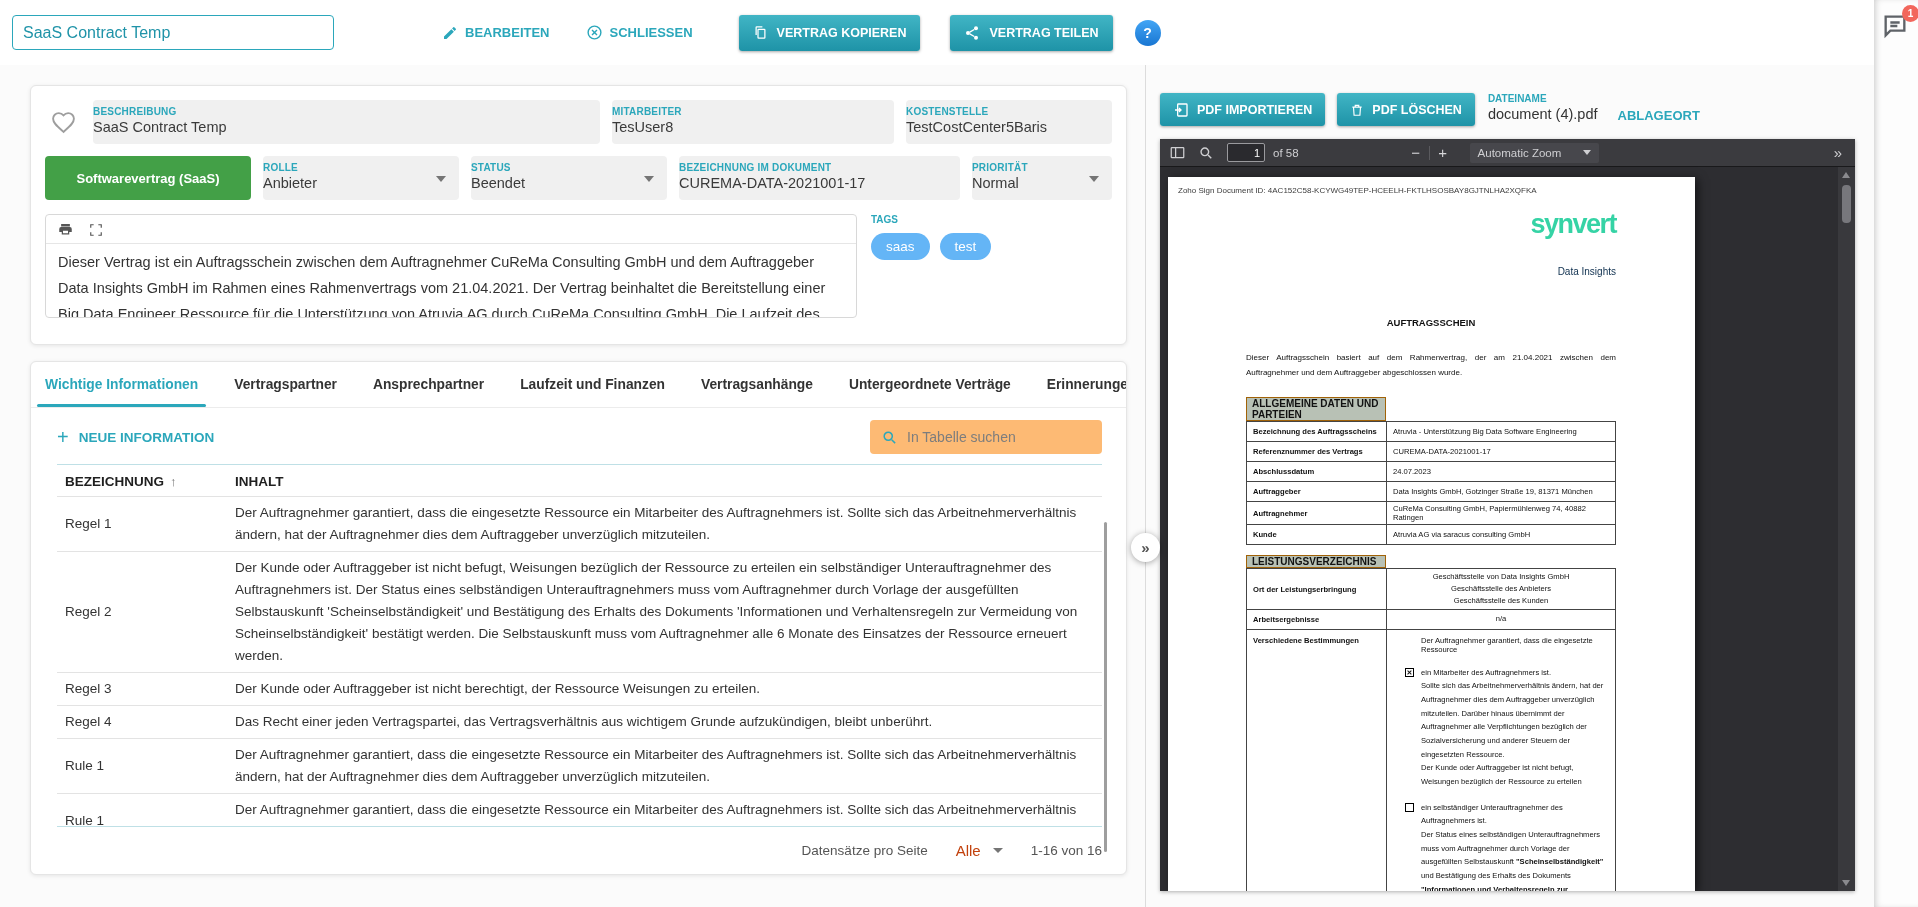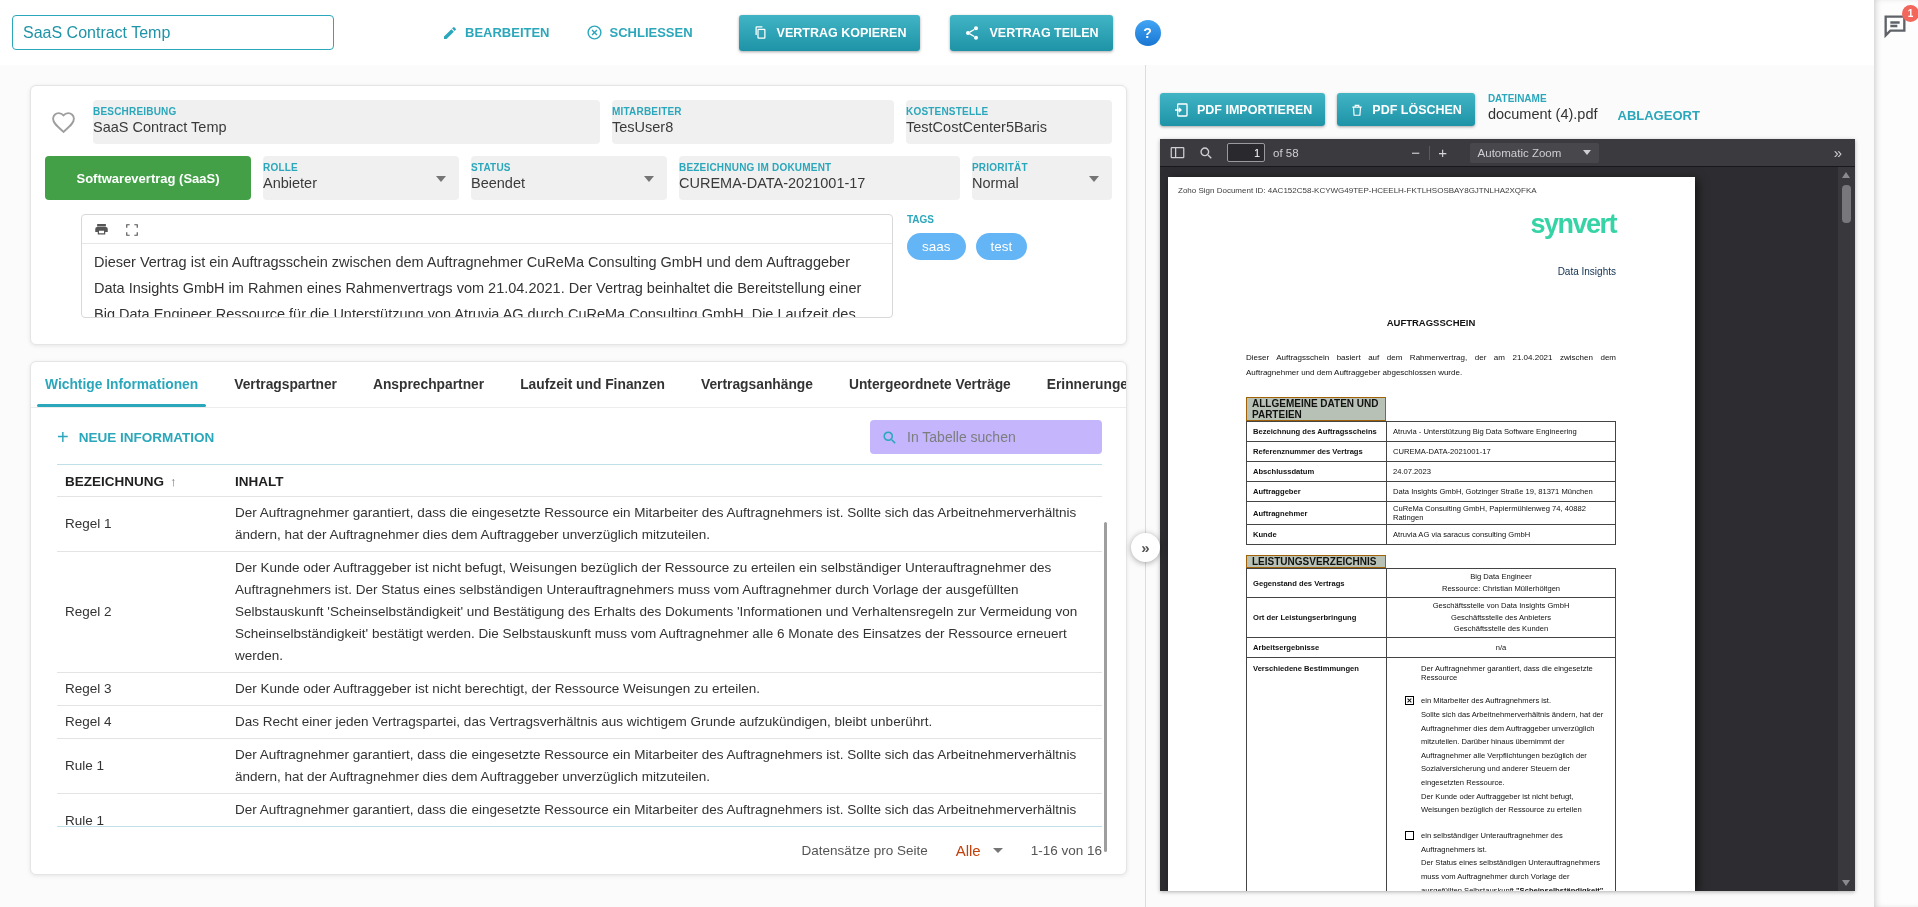--- a/index.html
+++ b/index.html
@@ -33,38 +33,38 @@
   .field { background:#f0f0f0; border-radius:4px; padding:6px 0; min-height:44px; }
   .field .lbl { color:#2BA7BB; font-size:10px; font-weight:700; letter-spacing:.2px; }
   .field .val { color:#3a3a3a; font-size:14.5px; margin-top:2px; white-space:nowrap; overflow:hidden; }
   .f-besch { flex:1; } .f-mit { width:282px; } .f-kost { width:206px; }
   .row-b { display:flex; gap:12px; margin-top:12px; }
   .badge-green { width:206px; background:#43a047; border-radius:4px; color:#fff; font-weight:700; font-size:13px; display:flex; align-items:center; justify-content:center; text-align:center; }
   .f-rolle,.f-status { width:196px; } .f-bez { flex:1; } .f-prio { width:140px; }
   .field.sel { position:relative; cursor:pointer; }
   .caret-down { position:absolute; right:13px; top:20px; width:0; height:0; border-left:5px solid transparent; border-right:5px solid transparent; border-top:6px solid #757575; }
   .row-c { display:flex; margin-top:14px; }
-  .desc-box { width:812px; border:1px solid #d8d8d8; border-radius:4px; overflow:hidden; height:104px; background:#fff;margin-left:36px; }
+  .desc-box { width:812px; border:1px solid #d8d8d8; border-radius:4px; overflow:hidden; height:104px; background:#fff; }
   .desc-toolbar { display:flex; align-items:center; gap:16px; padding:7px 12px 6px; border-bottom:1px solid #e6e6e6; }
   .desc-text { padding:5px 12px; font-size:14.5px; line-height:26px; color:#333; }
   .tags-col { margin-left:14px; }
   .tags-lbl { color:#2BA7BB; font-size:10px; font-weight:700; }
   .pills { display:flex; gap:10px; margin-top:8px; }
   .pill { background:#64b5f6; color:#fff; border-radius:16px; padding:6px 15px; font-size:13.5px; cursor:pointer; }
 
   
   .card2 { margin-top:16px; height:514px; display:flex; flex-direction:column; position:relative; overflow:hidden; }
   .tabs-row { display:flex; align-items:center; gap:36px; padding:0 14px; height:46px; border-bottom:1px solid #ececec; flex-shrink:0; }
   .tab { font-weight:700; font-size:13.8px; color:#333; position:relative; height:100%; display:flex; align-items:center; white-space:nowrap; cursor:pointer; }
   .tab.active { color:#2BA7BB; }
   .tab.active::after { content:''; position:absolute; left:-8px; right:-8px; bottom:0; height:3px; background:#2BA7BB; border-radius:2px; }
   .actions-row { display:flex; justify-content:space-between; align-items:center; padding:12px 24px 10px 26px; flex-shrink:0; }
   .new-info { color:#2BA7BB; font-weight:700; font-size:13.5px; display:flex; align-items:center; gap:10px; cursor:pointer; }
   .plus-glyph { font-size:20px; font-weight:400; line-height:1; }
-  .search-box { width:232px; background:#c4b5fd; border-radius:4px; padding:9px 12px; display:flex; gap:10px; align-items:center; }
+  .search-box { width:232px; background:#fdba74; border-radius:4px; padding:9px 12px; display:flex; gap:10px; align-items:center; }
   .search-box input { border:none; background:transparent; outline:none; font-size:14px; color:#555; width:100%; font-family:"Liberation Sans",sans-serif; }
   .search-box input::placeholder { color:#7d7d7d; }
   .table-zone { flex:1; overflow:hidden; margin:0 24px 0 26px; border-top:1px solid #bfe0e6; }
   table.info { width:100%; border-collapse:collapse; }
   table.info th { text-align:left; font-size:13.5px; color:#1f1f1f; padding:9px 8px 7px; border-bottom:1px solid #e3e3e3; }
   table.info th.c1 { width:170px; }
   .sort-arrow { color:#757575; font-weight:400; margin-left:6px; font-size:13px; }
   table.info td { font-size:13.5px; color:#333; line-height:22px; padding:5px 8px; border-bottom:1px solid #e3e3e3; vertical-align:middle; }
   .table-footer { height:48px; border-top:1px solid #bfe0e6; margin:0 24px 0 26px; display:flex; align-items:center; justify-content:flex-end; gap:28px; font-size:13.5px; color:#555; flex-shrink:0; }
   .rpp-value { font-size:15px; color:#c2410c; display:flex; align-items:center; gap:12px; cursor:pointer; }
@@ -413,24 +413,20 @@
                       <tr>
                         <td class="pl">Kunde</td>
                         <td>Atruvia AG via saracus consulting GmbH</td>
                       </tr>
                     </tbody>
                   </table>
                 <div class="ptable-head t2">LEISTUNGSVERZEICHNIS</div>
                 <table class="ptable">
                     <tbody>
                       <tr>
-                        <td class="pl">Gegenstand des Vertrags</td>
-                        <td class="center">Big Data Engineer<br>Ressource: Christian Müllerhöltgen</td>
-                      </tr>
-                      <tr>
                         <td class="pl">Ort der Leistungserbringung</td>
                         <td class="center">Geschäftsstelle von Data Insights GmbH<br>Geschäftsstelle des Anbieters<br>Geschäftsstelle des Kunden</td>
                       </tr>
                       <tr>
                         <td class="pl">Arbeitsergebnisse</td>
                         <td class="center">n/a</td>
                       </tr>
                       <tr>
                         <td class="pl topalign">Verschiedene Bestimmungen</td>
                         <td>

